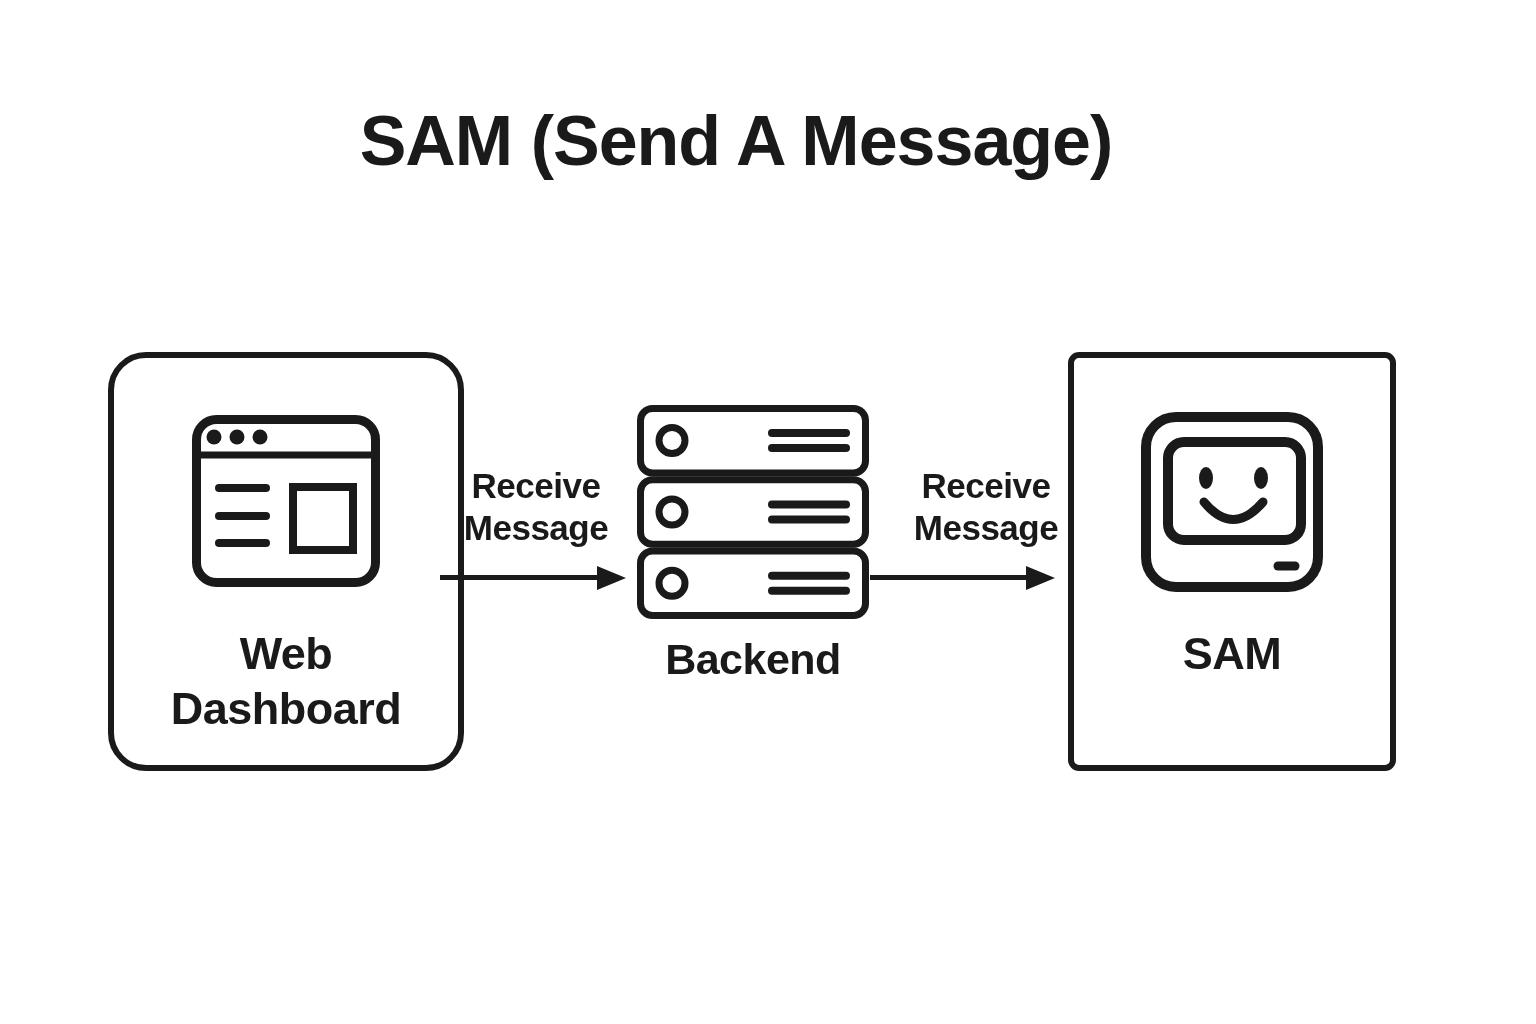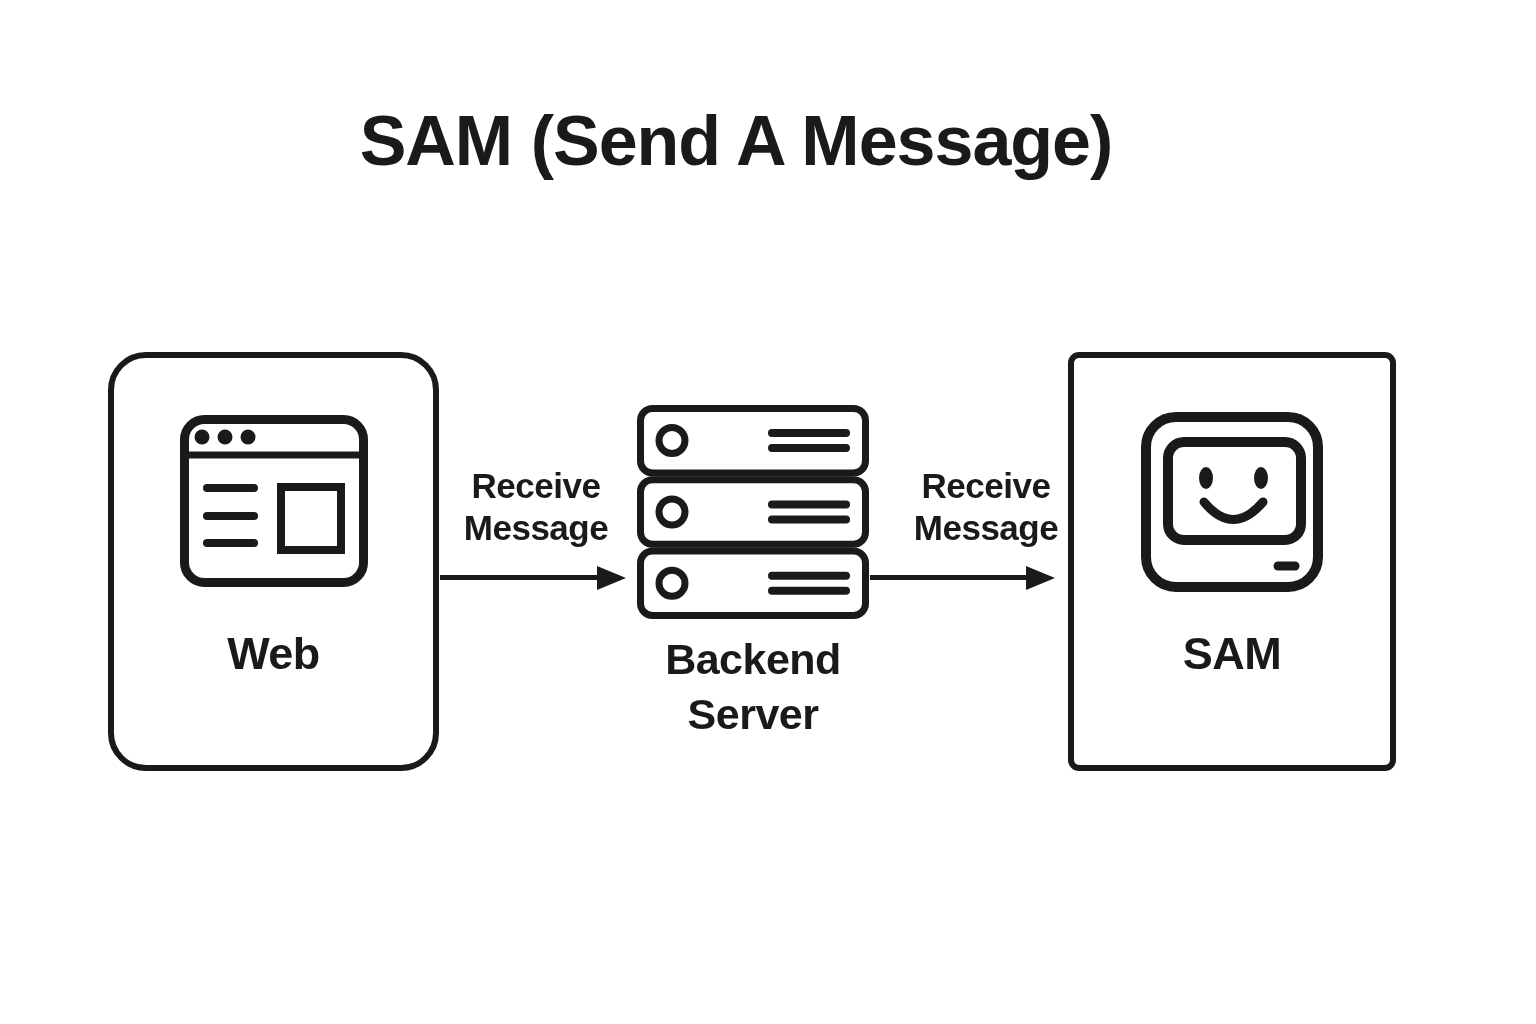--- a/index.html
+++ b/index.html
@@ -28,21 +28,21 @@
   }
   .node-box {
     position: absolute;
     top: 352px;
     height: 407px;
     border: 6px solid #1a1a1a;
     border-radius: 38px;
     background: #ffffff;
     box-sizing: content-box;
   }
-  .node-box.web { left: 99px;  width: 319px; }
+  .node-box.web { left: 99px;  width: 319px; padding-left: 25px; }
   .node-box.sam { left: 1059px; width: 316px; border-radius: 11px; }
   .node-icon {
     position: absolute;
     left: 50%;
     transform: translateX(-50%);
     display: block;
   }
   .browser-icon  { top: 57px; }
   .computer-icon { top: 54px; }
   .node-label {
@@ -124,20 +124,21 @@
       <circle cx="22" cy="22" r="7.5" fill="#1a1a1a" stroke="none"></circle>
       <circle cx="45" cy="22" r="7.5" fill="#1a1a1a" stroke="none"></circle>
       <circle cx="68" cy="22" r="7.5" fill="#1a1a1a" stroke="none"></circle>
       <line x1="27" y1="73" x2="74" y2="73" stroke-width="8" stroke-linecap="round"></line>
       <line x1="27" y1="101" x2="74" y2="101" stroke-width="8" stroke-linecap="round"></line>
       <line x1="27" y1="128" x2="74" y2="128" stroke-width="8" stroke-linecap="round"></line>
       <rect x="101" y="72" width="60" height="63" stroke-width="8"></rect>
     </svg>
     <div class="node-label">
       <span>Web</span>
+      <span>Dashboard</span>
     </div>
   </div>
 
   <div class="server-group">
     <svg width="232" height="214" viewBox="0 0 232 214" fill="none" stroke="#1a1a1a">
 
       <rect x="3.5" y="3.5" width="225" height="64.5" rx="12" stroke-width="7" fill="#ffffff"></rect>
       <circle cx="35" cy="35.5" r="13" stroke-width="7"></circle>
       <line x1="135" y1="28" x2="209" y2="28" stroke-width="8" stroke-linecap="round"></line>
       <line x1="135" y1="43" x2="209" y2="43" stroke-width="8" stroke-linecap="round"></line>
@@ -147,21 +148,20 @@
       <line x1="135" y1="99.5" x2="209" y2="99.5" stroke-width="8" stroke-linecap="round"></line>
       <line x1="135" y1="114.5" x2="209" y2="114.5" stroke-width="8" stroke-linecap="round"></line>
 
       <rect x="3.5" y="146" width="225" height="64.5" rx="12" stroke-width="7" fill="#ffffff"></rect>
       <circle cx="35" cy="178.25" r="13" stroke-width="7"></circle>
       <line x1="135" y1="170.75" x2="209" y2="170.75" stroke-width="8" stroke-linecap="round"></line>
       <line x1="135" y1="185.75" x2="209" y2="185.75" stroke-width="8" stroke-linecap="round"></line>
     </svg>
     <div class="server-label">
       <span>Backend</span>
-      <span>Server</span>
     </div>
   </div>
 
   <div class="node-box sam">
     <svg class="node-icon computer-icon" width="182" height="180" viewBox="0 0 182 180" fill="none" stroke="#1a1a1a">
       <rect x="5" y="5" width="172" height="170" rx="30" stroke-width="10"></rect>
       <rect x="27" y="30" width="133" height="98" rx="16" stroke-width="10"></rect>
       <ellipse cx="65" cy="66" rx="7" ry="11" fill="#1a1a1a" stroke="none"></ellipse>
       <ellipse cx="120" cy="66" rx="7" ry="11" fill="#1a1a1a" stroke="none"></ellipse>
       <path d="M 63 90 Q 92 125 122 90" stroke-width="9" stroke-linecap="round"></path>

